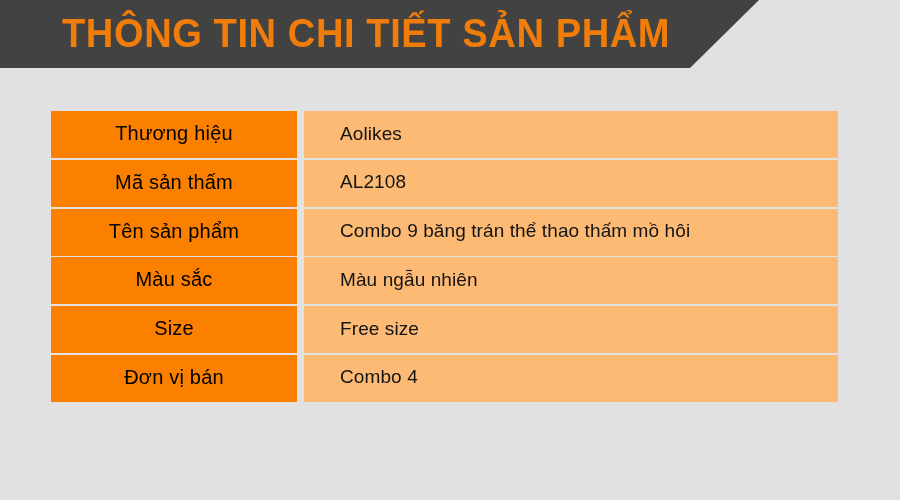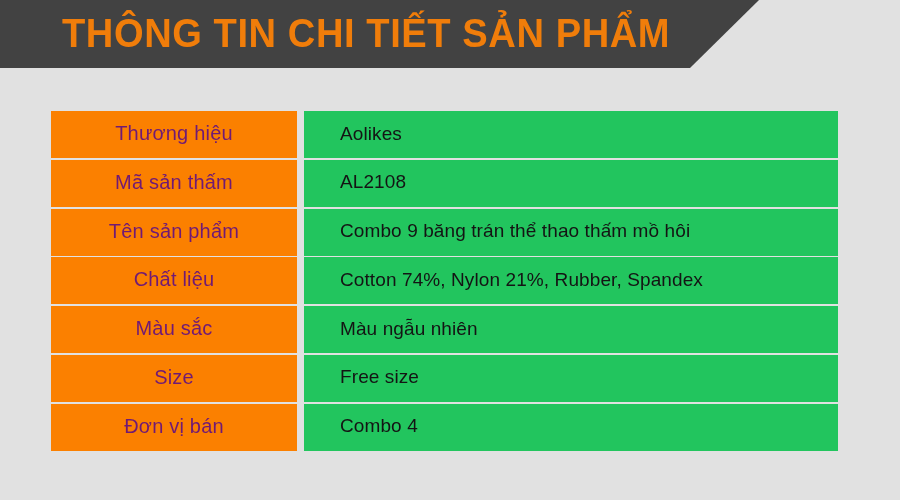--- a/index.html
+++ b/index.html
@@ -69,34 +69,34 @@
     display: flex;
     height: 47px;
     margin-bottom: 1.8px;
   }
   .spec-row:last-child { margin-bottom: 18px; }
 
   .spec-label {
     width: 246px;
     flex: 0 0 246px;
     background: #fb8000;
-    color: #701a75;
+    color: #000000;
     display: flex;
     align-items: center;
     justify-content: center;
     font-size: 20px;
     letter-spacing: 0.2px;
     box-sizing: border-box;
     padding-bottom: 2px;
   }
 
   .spec-value {
     flex: 1 1 auto;
     margin-left: 7px;
-    background: #22c55e;
+    background: #fdba74;
     color: #141414;
     display: flex;
     align-items: center;
     justify-content: flex-start;
     font-size: 19px;
     letter-spacing: 0.1px;
     padding-left: 36px;
     box-sizing: border-box;
     padding-bottom: 2px;
   }
@@ -121,24 +121,20 @@
     <div class="spec-row">
       <div class="spec-label">Mã sản thấm</div>
       <div class="spec-value">AL2108</div>
     </div>
 
     <div class="spec-row">
       <div class="spec-label">Tên sản phẩm</div>
       <div class="spec-value">Combo 9 băng trán thể thao thấm mồ hôi</div>
     </div>
 
-    <div class="spec-row">
-      <div class="spec-label">Chất liệu</div>
-      <div class="spec-value">Cotton 74%, Nylon 21%, Rubber, Spandex</div>
-    </div>
 
     <div class="spec-row">
       <div class="spec-label">Màu sắc</div>
       <div class="spec-value">Màu ngẫu nhiên</div>
     </div>
 
     <div class="spec-row">
       <div class="spec-label">Size</div>
       <div class="spec-value">Free size</div>
     </div>

